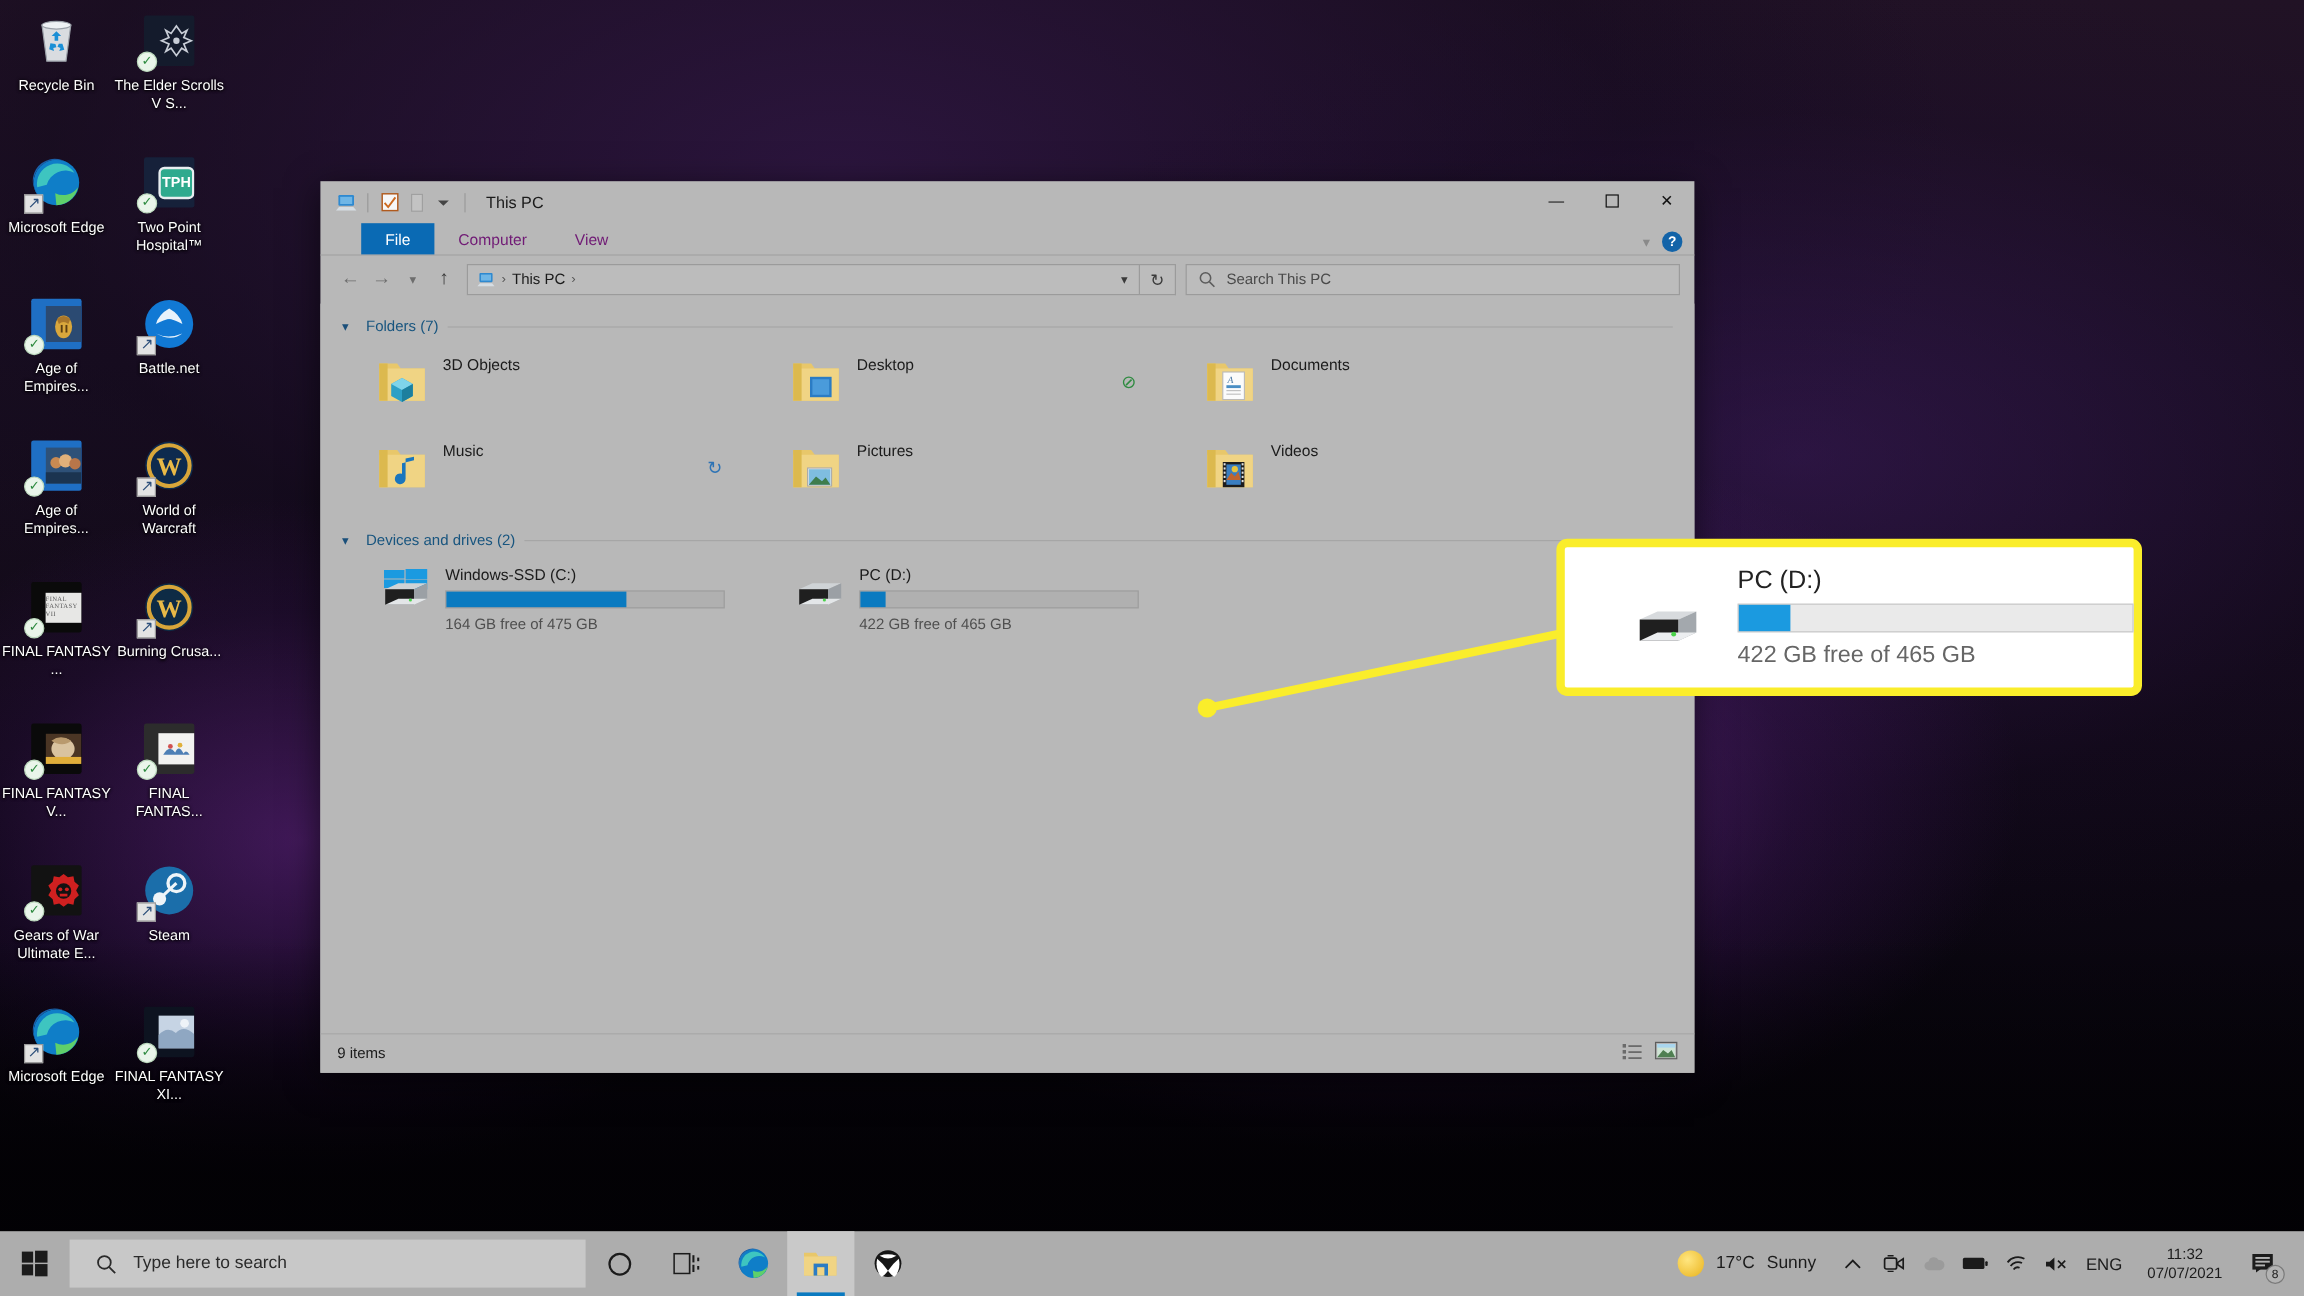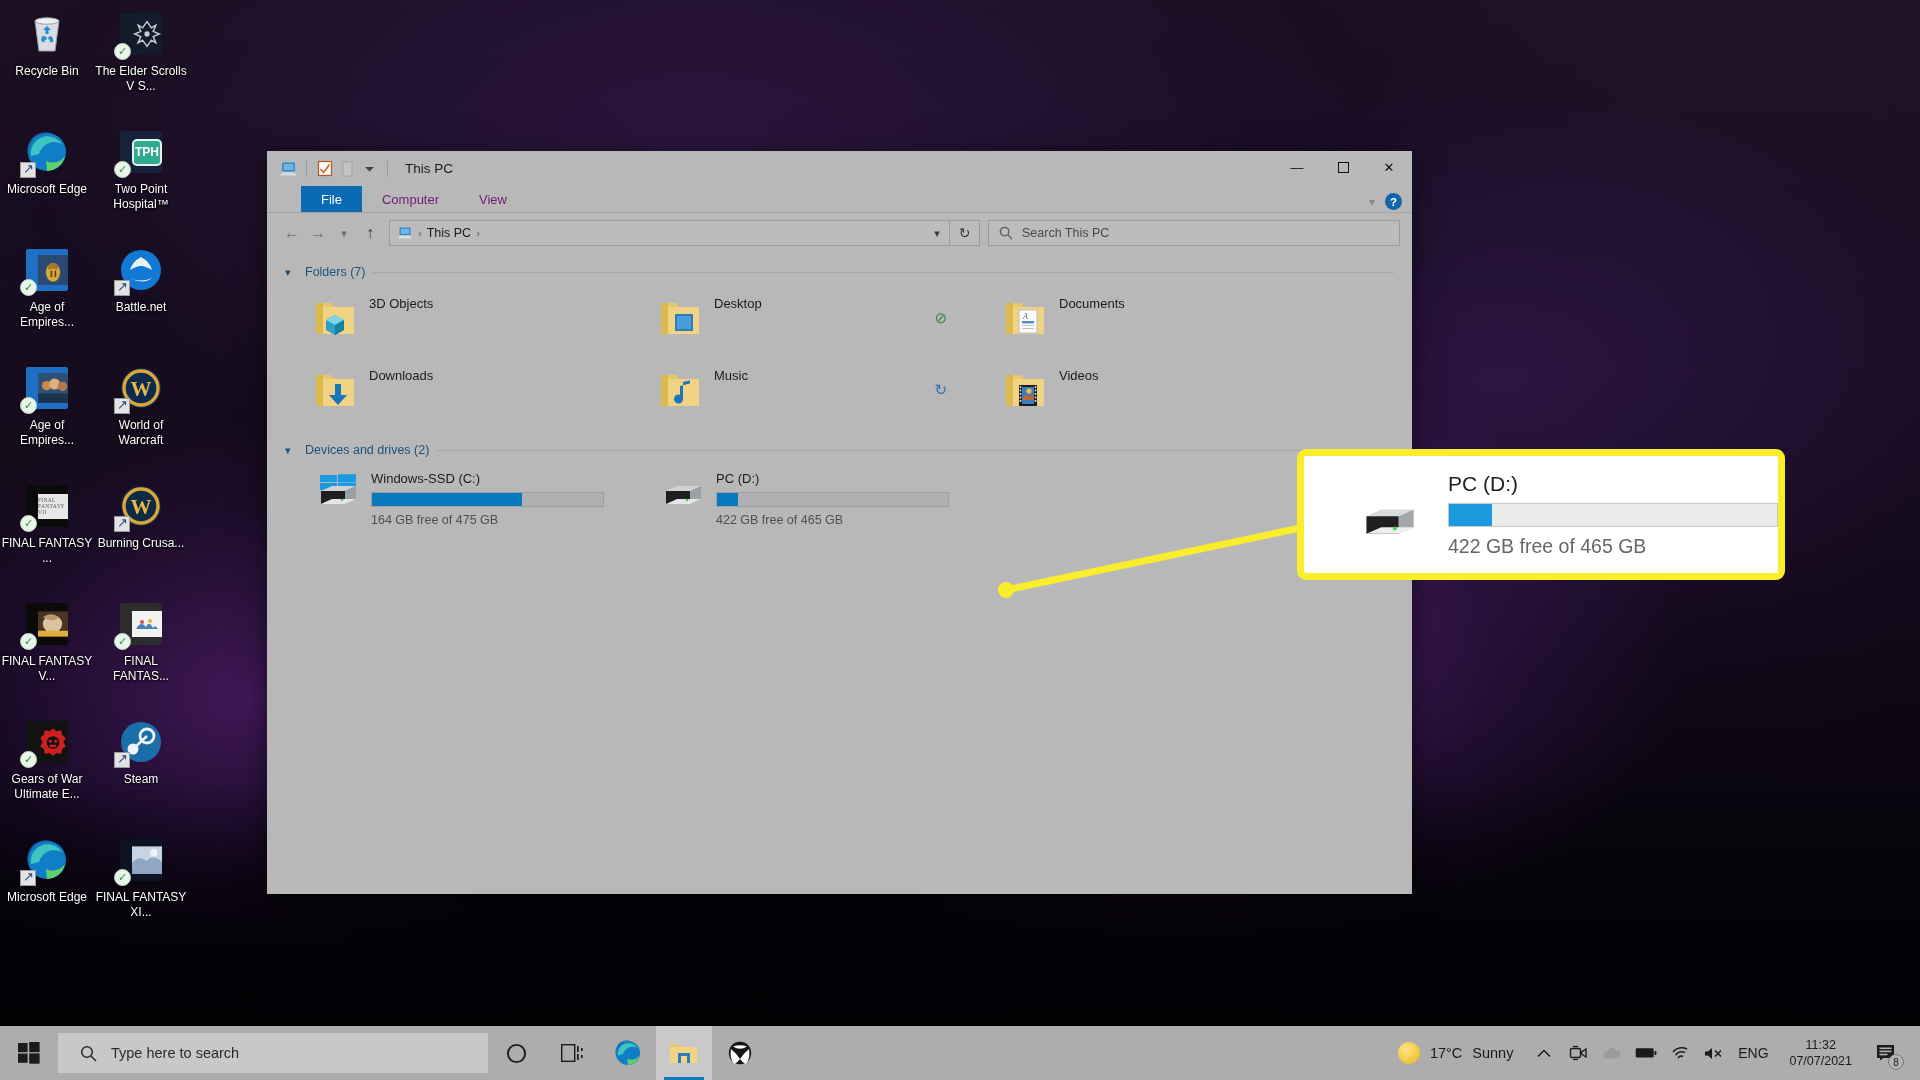--- a/index.html
+++ b/index.html
@@ -494,41 +494,43 @@
             <path d="M3 5 h7 v31 H3z" fill="#dcb94e"></path>
             <rect x="16" y="12" width="18" height="23" fill="#fbfbfb" stroke="#b8b8b8" stroke-width="0.9"></rect>
             <text x="20" y="21" font-size="8" fill="#3d6f9e" font-family="Liberation Serif, serif" font-style="italic">A</text>
             <rect x="19" y="23" width="12" height="2.4" fill="#4a8ec4"></rect>
             <rect x="19" y="27" width="12" height="1" fill="#c2c2c2"></rect>
             <rect x="19" y="30" width="12" height="1" fill="#c2c2c2"></rect>
           </svg>
           <span class="fname">Documents</span>
         </div>
 
-        <div class="ftile">
-          <svg width="44" height="40" viewBox="0 0 44 40">
-            <path d="M3 5 h15 l3 4 h20 v27 H3z" fill="#e8c76a"></path>
-            <path d="M3 9 h38 v27 H3z" fill="#f0d484"></path>
-            <path d="M3 5 h7 v31 H3z" fill="#dcb94e"></path>
-            <path d="M22 14 v11 h-6 l9 10 9-10 h-6 V14z" fill="#1b76bd"></path>
-          </svg>
-          <span class="fname">Downloads</span>
-        </div>
 
         <div class="ftile">
           <svg width="44" height="40" viewBox="0 0 44 40">
             <path d="M3 5 h15 l3 4 h20 v27 H3z" fill="#e8c76a"></path>
             <path d="M3 9 h38 v27 H3z" fill="#f0d484"></path>
             <path d="M3 5 h7 v31 H3z" fill="#dcb94e"></path>
             <path d="M25 12 v17 a4.5 4.5 0 1 1 -3-4.2 V16 l10-2.4 v-3z" fill="#1b76bd"></path>
           </svg>
           <span class="fname">Music</span>
           <span class="cloudbadge">↻</span>
         </div>
 
+        <div class="ftile">
+          <svg width="44" height="40" viewBox="0 0 44 40">
+            <path d="M3 5 h15 l3 4 h20 v27 H3z" fill="#e8c76a"></path>
+            <path d="M3 9 h38 v27 H3z" fill="#f0d484"></path>
+            <path d="M3 5 h7 v31 H3z" fill="#dcb94e"></path>
+            <rect x="15" y="20" width="20" height="15" fill="#e9e9e9" stroke="#a9a9a9" stroke-width="0.9"></rect>
+            <rect x="16" y="21" width="18" height="13" fill="#7fbde0"></rect>
+            <path d="M16 34 l6-7 5 4 3-3 4 6z" fill="#3f7d4d"></path>
+          </svg>
+          <span class="fname">Pictures</span>
+        </div>
 
         <div class="ftile">
           <svg width="44" height="40" viewBox="0 0 44 40">
             <path d="M3 5 h15 l3 4 h20 v27 H3z" fill="#e8c76a"></path>
             <path d="M3 9 h38 v27 H3z" fill="#f0d484"></path>
             <path d="M3 5 h7 v31 H3z" fill="#dcb94e"></path>
             <rect x="16" y="15" width="18" height="21" fill="#1c1c1c"></rect>
             <rect x="19" y="17" width="12" height="17" fill="#3a7ec0"></rect>
             <path d="M19 30 l4-6 3 3 3-4 2 7z" fill="#c0652e"></path>
             <circle cx="26" cy="21" r="2.6" fill="#e8c43a"></circle>
@@ -592,20 +594,43 @@
             <div class="dbarouter">
               <div class="dbarfill" style="width:9%"></div>
             </div>
             <div class="dfree">422 GB free of 465 GB</div>
           </div>
         </div>
 
       </div>
     </div>
 
+    <div class="statusbar">
+      <span class="statustxt">9 items</span>
+      <div class="viewbtns">
+        <span>
+          <svg width="17" height="14" viewBox="0 0 17 14">
+            <rect x="0" y="1" width="3" height="3" fill="#6a6a6a"></rect>
+              <rect x="5" y="2" width="11" height="1.5" fill="#6a6a6a"></rect>
+            <rect x="0" y="6" width="3" height="3" fill="#6a6a6a"></rect>
+              <rect x="5" y="7" width="11" height="1.5" fill="#6a6a6a"></rect>
+            <rect x="0" y="11" width="3" height="3" fill="#6a6a6a"></rect>
+              <rect x="5" y="12" width="11" height="1.5" fill="#6a6a6a"></rect>
+          </svg>
+        </span>
+        <span>
+          <svg width="19" height="15" viewBox="0 0 19 15">
+            <rect x="0.6" y="0.6" width="17.8" height="13.8" fill="none" stroke="#5d5d5d" stroke-width="1.2"></rect>
+            <rect x="2" y="2" width="15" height="11" fill="#cfe4d4"></rect>
+            <path d="M2 13 l5-6 4 3 3-3 3 6z" fill="#4f7f52"></path>
+            <rect x="2" y="2" width="15" height="3" fill="#a9d6ee"></rect>
+          </svg>
+        </span>
+      </div>
+    </div>
   </div>
 
   <svg id="pointer-svg">
     <line x1="1006" y1="590" x2="1310" y2="526" stroke="#faed2b" stroke-width="7" stroke-linecap="round"></line>
     <circle cx="1006" cy="590" r="8" fill="#faed2b"></circle>
   </svg>
 
   <div id="callout">
     <svg width="78" height="62" viewBox="0 0 48 46">
       <path d="M8 24 l11-5 h24 l-11 5z" fill="#d8dbde"></path>

